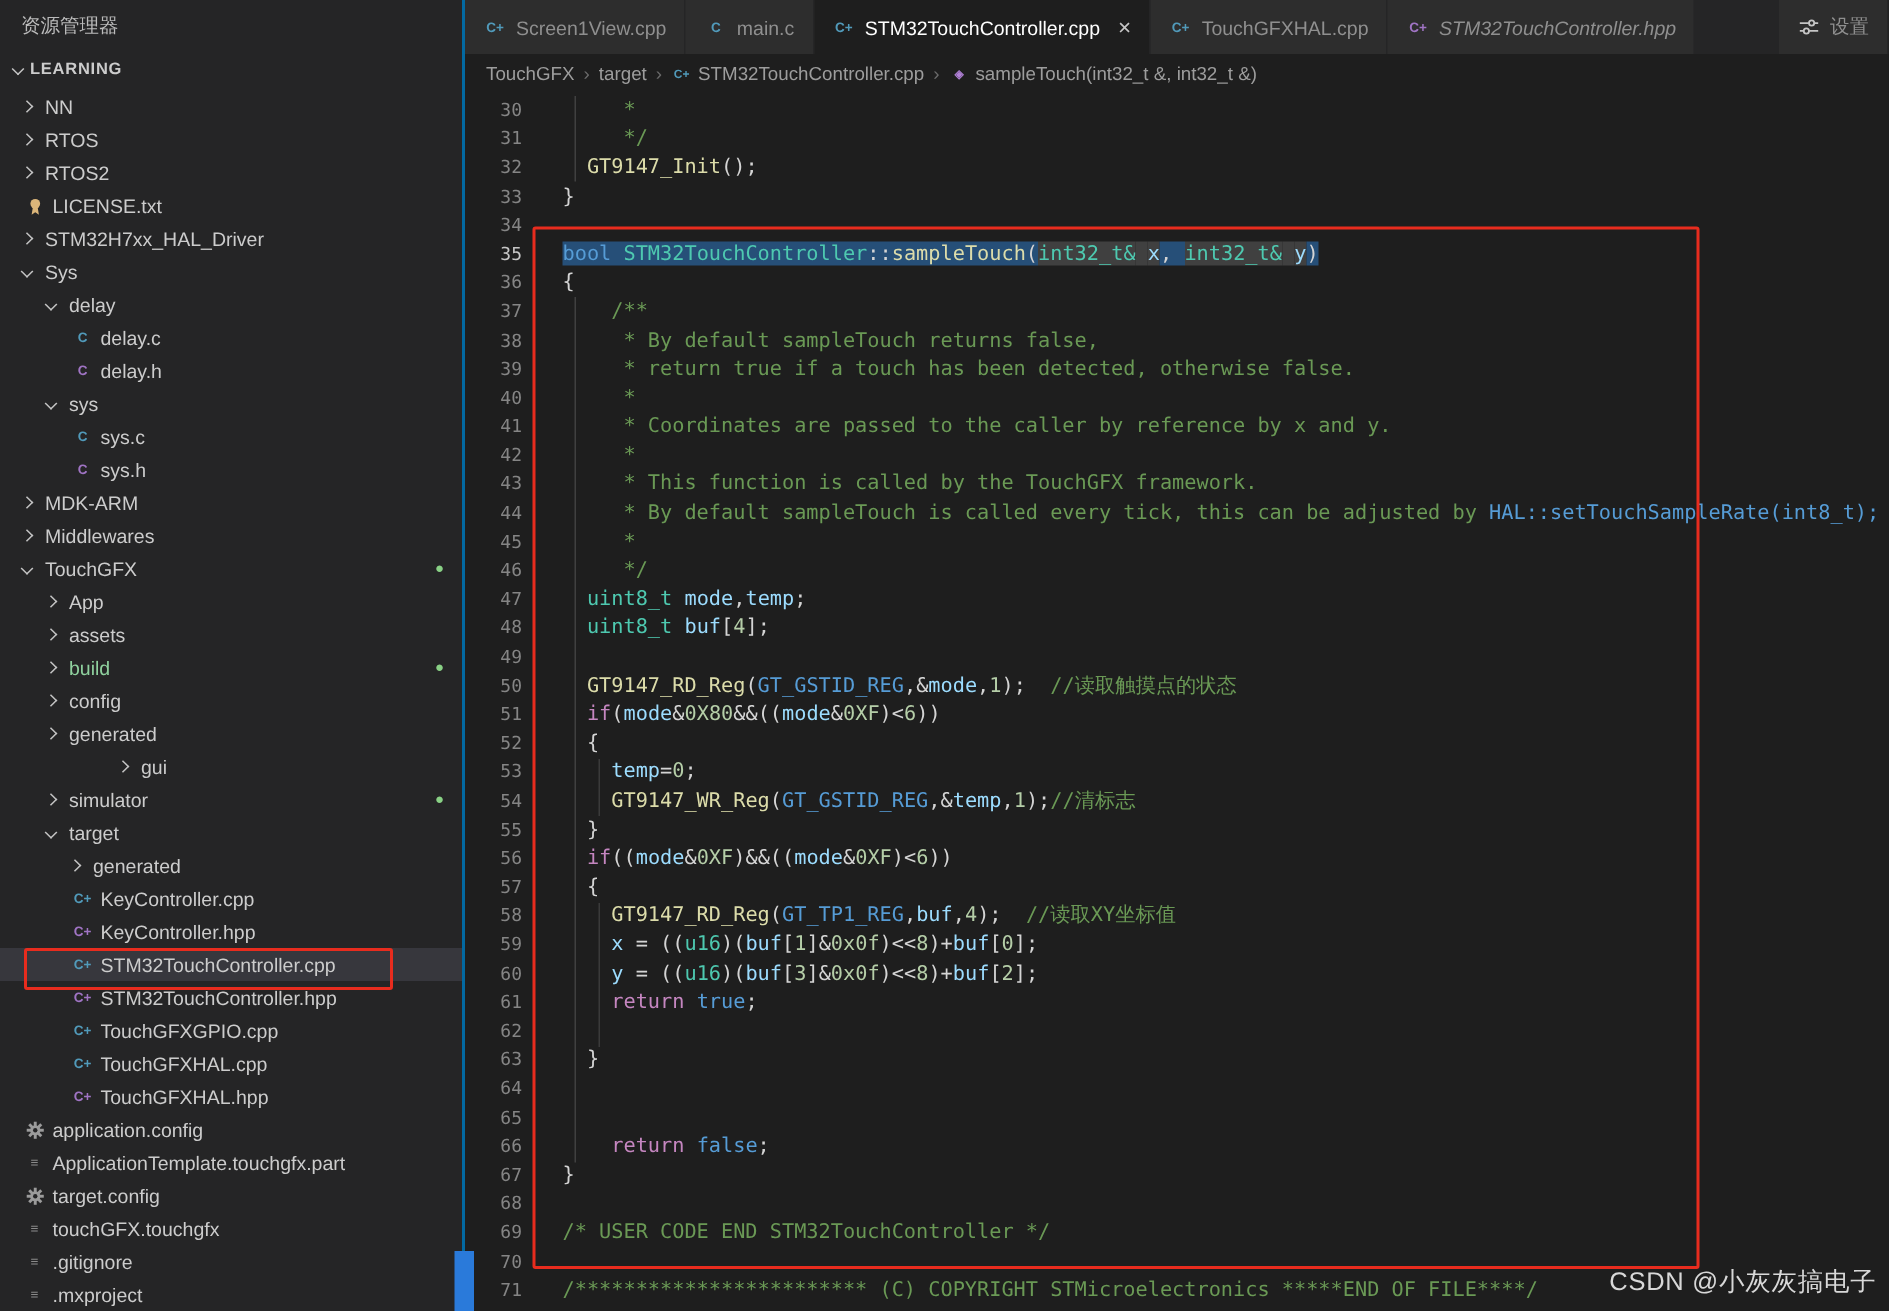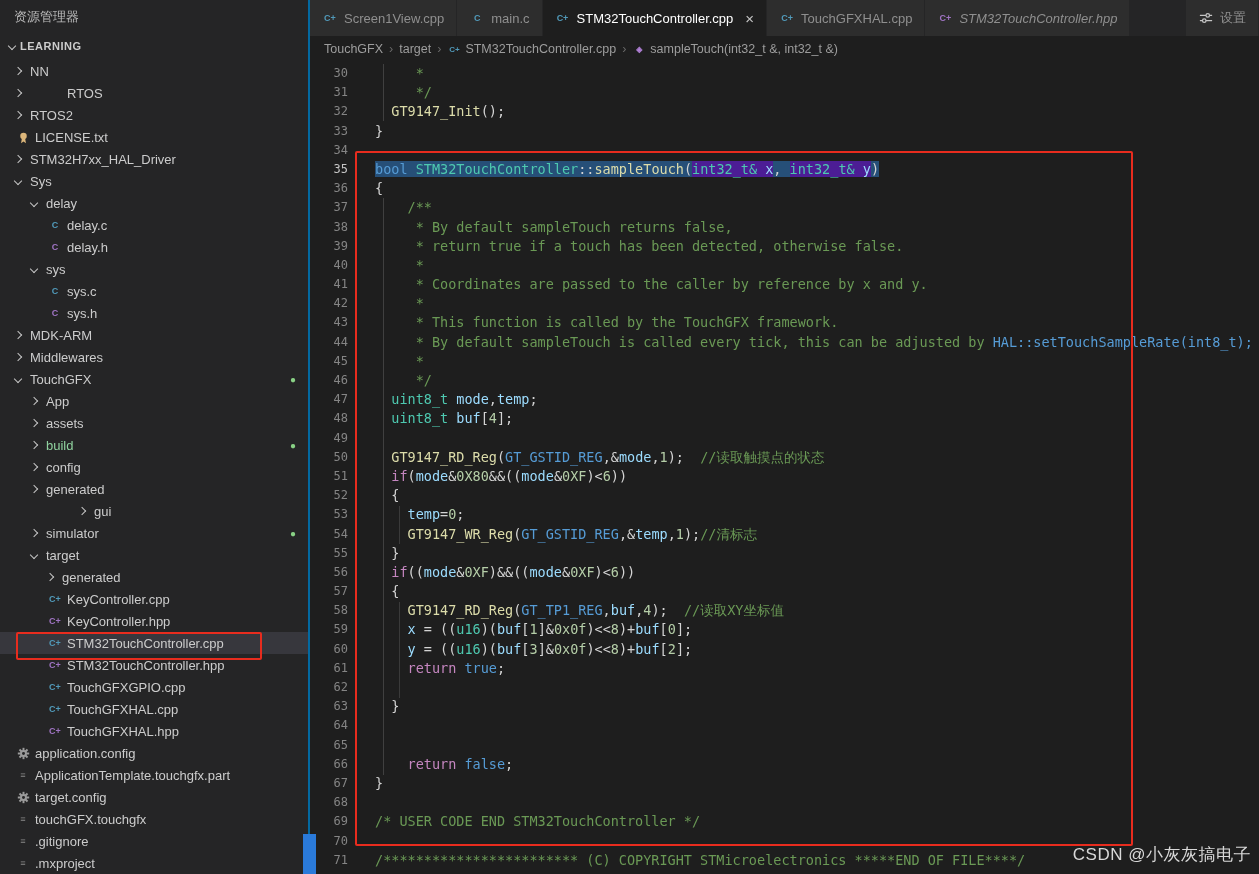--- a/index.html
+++ b/index.html
@@ -39,21 +39,21 @@
 
   
   .code{flex:1;position:relative;padding-top:2px;font-family:"DejaVu Sans Mono",monospace;font-size:13.5px;line-height:19.2px;overflow:hidden;cursor:text}
   .code-line{display:flex;height:19.2px;white-space:pre}
   .ln{width:38px;text-align:right;color:#858585;flex:none;font-size:12px}
   .ln.active{color:#c6c6c6}
   .lc{padding-left:27px}
   .c-kw{color:#569cd6}.c-ctrl{color:#c586c0}.c-type{color:#4ec9b0}.c-fn{color:#dcdcaa}
   .c-var{color:#9cdcfe}.c-num{color:#b5cea8}.c-cmt{color:#6a9955}.c-def{color:#d4d4d4}
   .hl-sel{background:#264f78}
-  .hl-sel2{background:#4c1d95}
+  .hl-sel2{background:#404040}
   .guide{position:absolute;width:1px;background:#404040}
   .guide.inner{background:#3a3a3a}
 
   
   .anno{position:absolute;border:2px solid #e82c1e;border-radius:2px;pointer-events:none;z-index:5}
   .anno-file{left:16px;top:632px;width:246px;height:28px}
   .anno-code{left:45px;top:89px;width:778px;height:695px}
   .sash{position:absolute;left:303px;top:834px;width:13px;height:40px;background:#2a7ada;z-index:6}
   .watermark{position:absolute;right:8px;bottom:8px;font-size:17px;color:#d8d8d8;z-index:4;letter-spacing:.5px}
 </style>
@@ -74,21 +74,21 @@
         </span>
       <span>LEARNING</span>
     </div>
     <div class="tree">
         <div class="trow" style="padding-left: 10px;">
           <span class="twisty">
             <span class="chev"></span>
           </span>
           <span class="tlabel">NN</span>
         </div>
-        <div class="trow" style="padding-left: 10px; gap: 37px;">
+        <div class="trow" style="padding-left: 10px;">
           <span class="twisty">
             <span class="chev"></span>
           </span>
           <span class="tlabel">RTOS</span>
         </div>
         <div class="trow" style="padding-left: 10px;">
           <span class="twisty">
             <span class="chev"></span>
           </span>
           <span class="tlabel">RTOS2</span>

